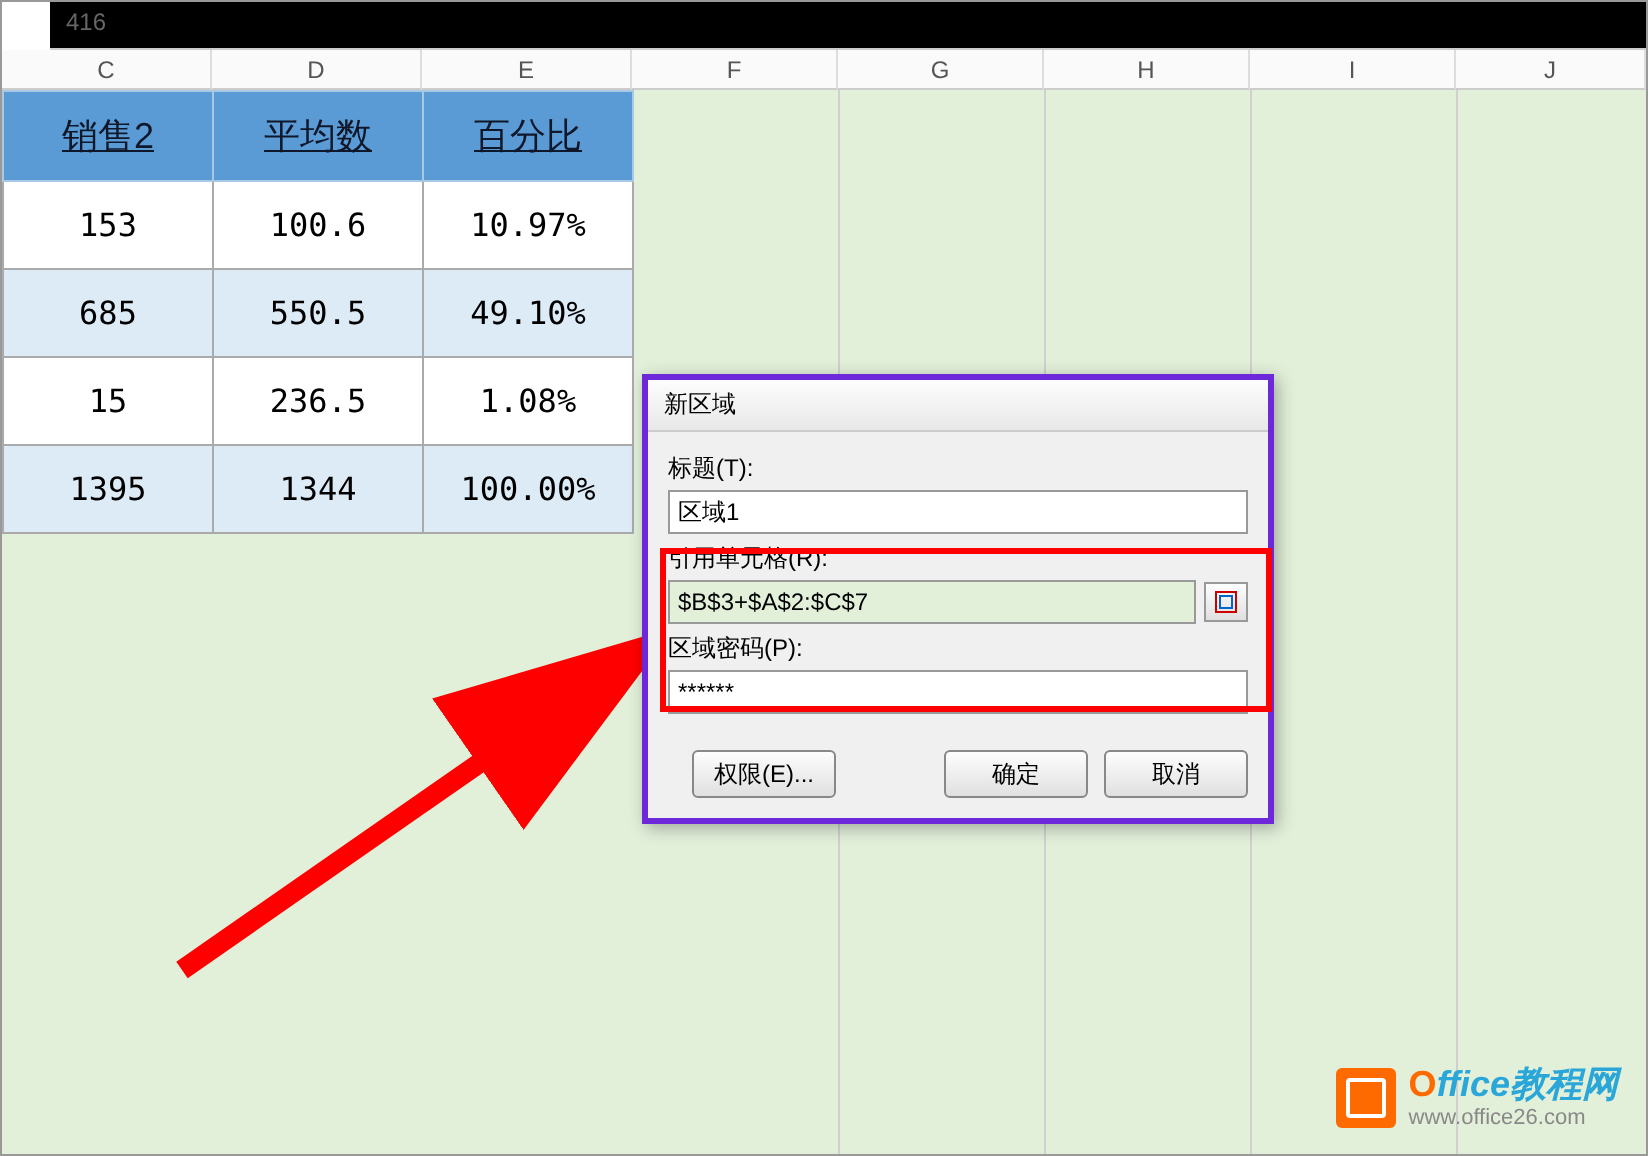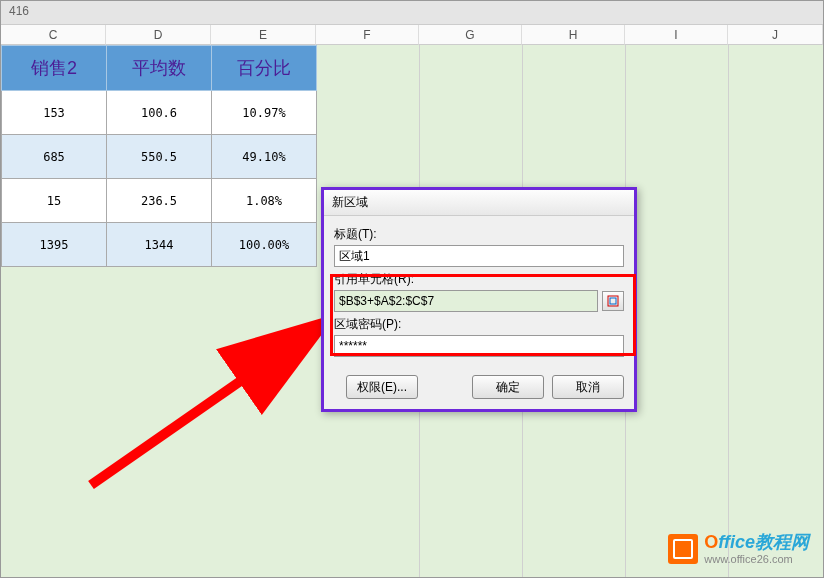--- a/index.html
+++ b/index.html
@@ -11,21 +11,22 @@
       position: relative;
       overflow: hidden;
       border: 1px solid #999;
     }
     .formula-bar {
       height: 24px;
       border-bottom: 1px solid #ccc;
       padding: 3px 8px;
       font-size: 12px;
       color: #666;
-      background: #e5e5e5;
+      background: #000000;
+      margin-left: 24px;
     }
     .sheet {
       position: absolute;
       top: 24px;
       left: 0;
       right: 0;
       bottom: 0;
       background: #e2f0da;
     }
     .col-headers {
@@ -43,31 +44,32 @@
       background: #fafafa;
     }
     .data-table {
       border-collapse: collapse;
       position: absolute;
       top: 20px;
       left: 0;
     }
     .data-table th {
       background: #5b9bd5;
-      color: #4c1d95;
+      color: #0f172a;
       font-weight: normal;
       font-size: 18px;
       padding: 10px 0;
       border: 1px solid #a8c8e4;
       width: 105px;
       height: 42px;
+      text-decoration: underline;
     }
     .data-table td {
       text-align: center;
-      font-size: 12px;
+      font-size: 16px;
       font-family: Consolas, monospace;
       padding: 12px 0;
       border: 1px solid #aaa;
       width: 105px;
       height: 44px;
       margin-left: 18px;
     }
     .data-table tr:nth-child(even) td { background: #ddebf7; }
     .data-table tr:nth-child(odd) td { background: #fff; }
     .data-table tr:nth-child(1) td { background: #fff; }

